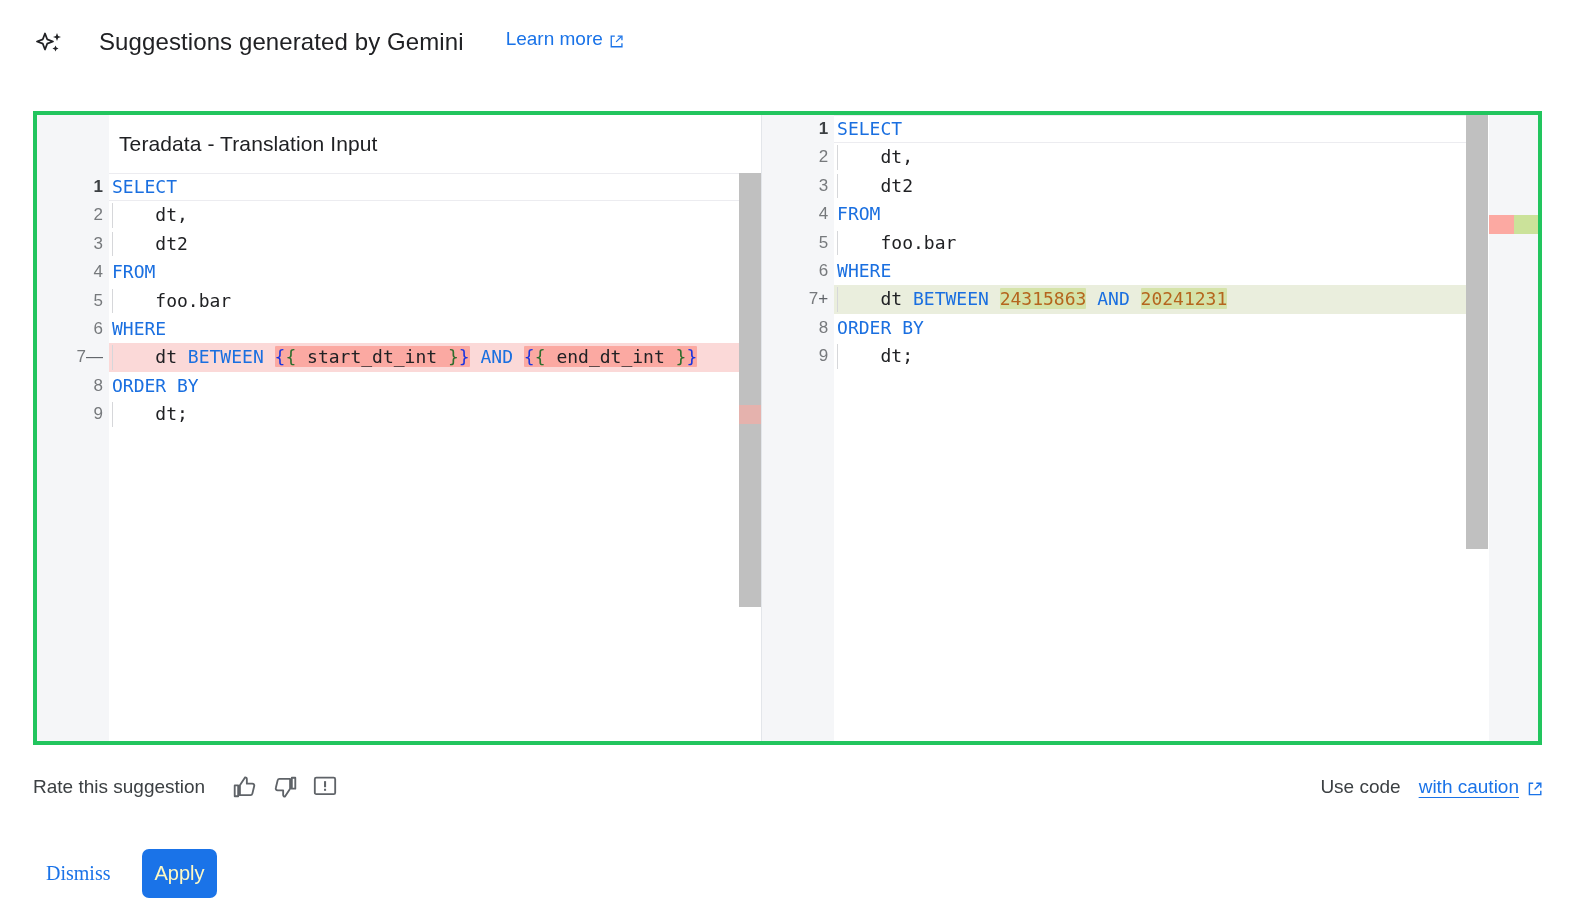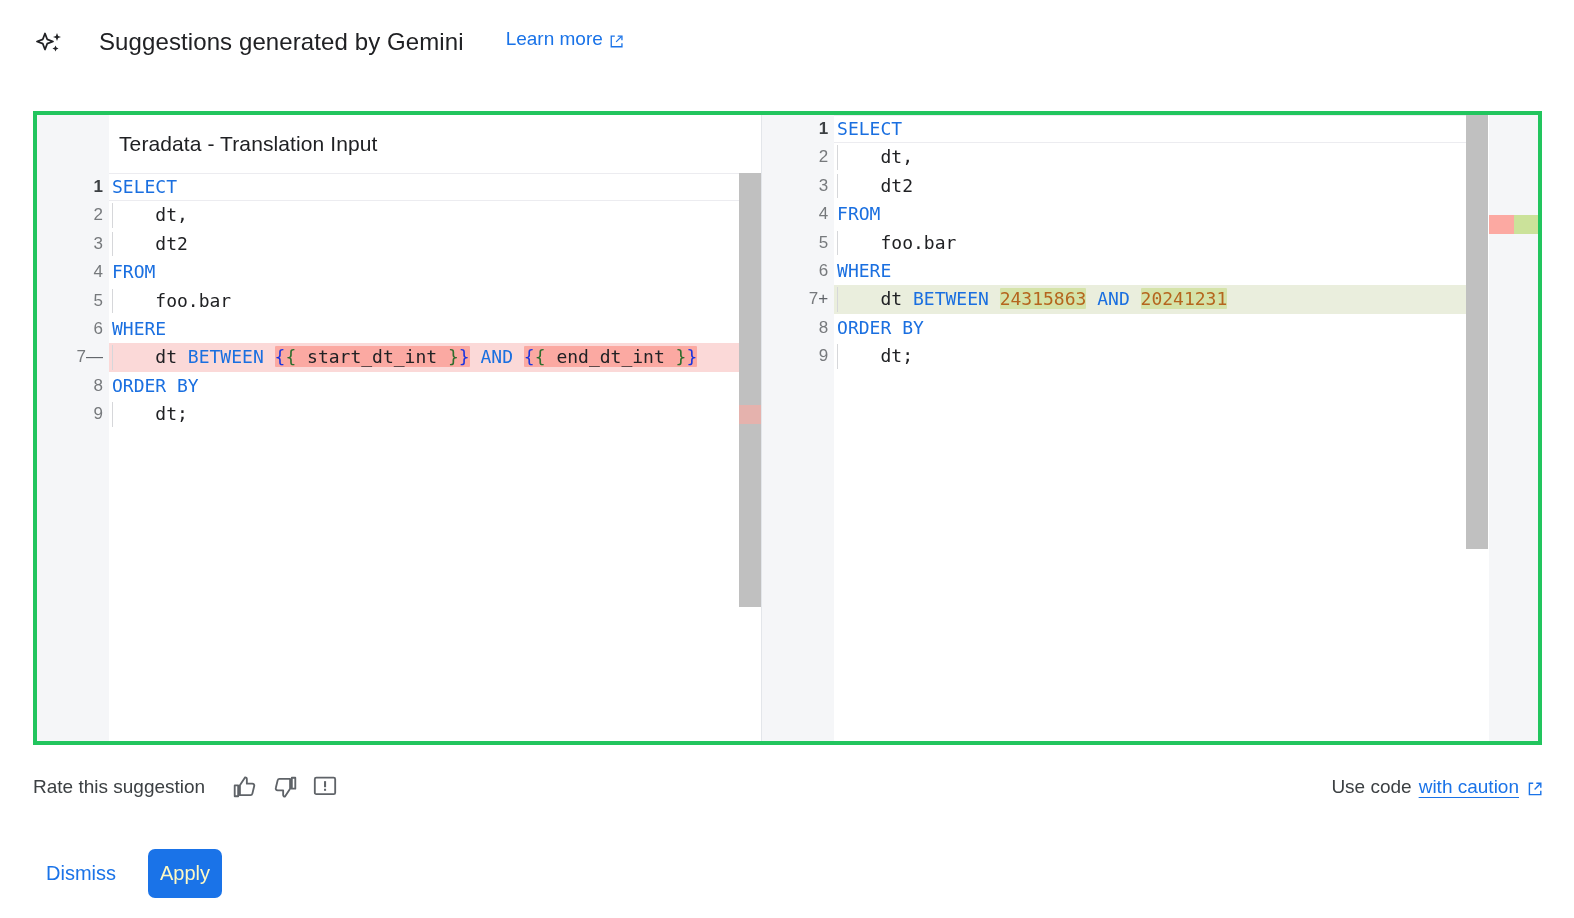--- a/index.html
+++ b/index.html
@@ -148,21 +148,21 @@
   .rate-left { display: flex; align-items: center; gap: 0; }
   .rate-label { font-size: 19px; color: #3c4043; margin-right: 24px; white-space: nowrap; }
   .icon-btn {
     width: 32px; height: 32px; display: inline-flex; align-items: center; justify-content: center;
     cursor: pointer; margin-right: 8px;
   }
   .icon-btn svg { display: block; }
 
   .use-code { display: flex; align-items: center; font-size: 19px; color: #3c4043; white-space: nowrap; }
   .use-code .caution {
-    color: #1a73e8; margin-left: 7px; text-decoration: underline; text-underline-offset: 4px; cursor: pointer;
+    color: #1a73e8; margin-left: 18px; text-decoration: underline; text-underline-offset: 4px; cursor: pointer;
   }
   .use-code .ext-icon { margin-left: 8px; }
 
   
   .footer {
     position: absolute; left: 28px; top: 848px; width: 1519px; height: 50px;
     display: flex; align-items: center; justify-content: space-between;
   }
   .footer-left { display: flex; align-items: center; }
   .cbox {
@@ -170,21 +170,21 @@
     display: inline-flex; align-items: center; justify-content: center;
     margin-right: 17px; cursor: pointer; flex: 0 0 26px;
   }
   .cbox svg { display: block; }
   .cbox-label { font-size: 20px; color: #202124; white-space: nowrap; }
 
   .footer-right { display: flex; align-items: center; gap: 14px; }
   .btn-text {
     color: #1a73e8; font-size: 20px; background: none; border: none;
     padding: 10px 18px; border-radius: 6px; cursor: pointer;
-    font-family: Liberation Sans, sans-serif; white-space: nowrap;
+    font-family: Liberation Serif, serif; white-space: nowrap;
   }
   .btn-primary {
     background: #1a73e8; color: #fef9c3; font-size: 20px; border: none;
     padding: 13px 12px; border-radius: 7px; cursor: pointer;
     font-family: "Liberation Sans", sans-serif; white-space: nowrap;
   }
 </style>
 </head>
 <body>
 

